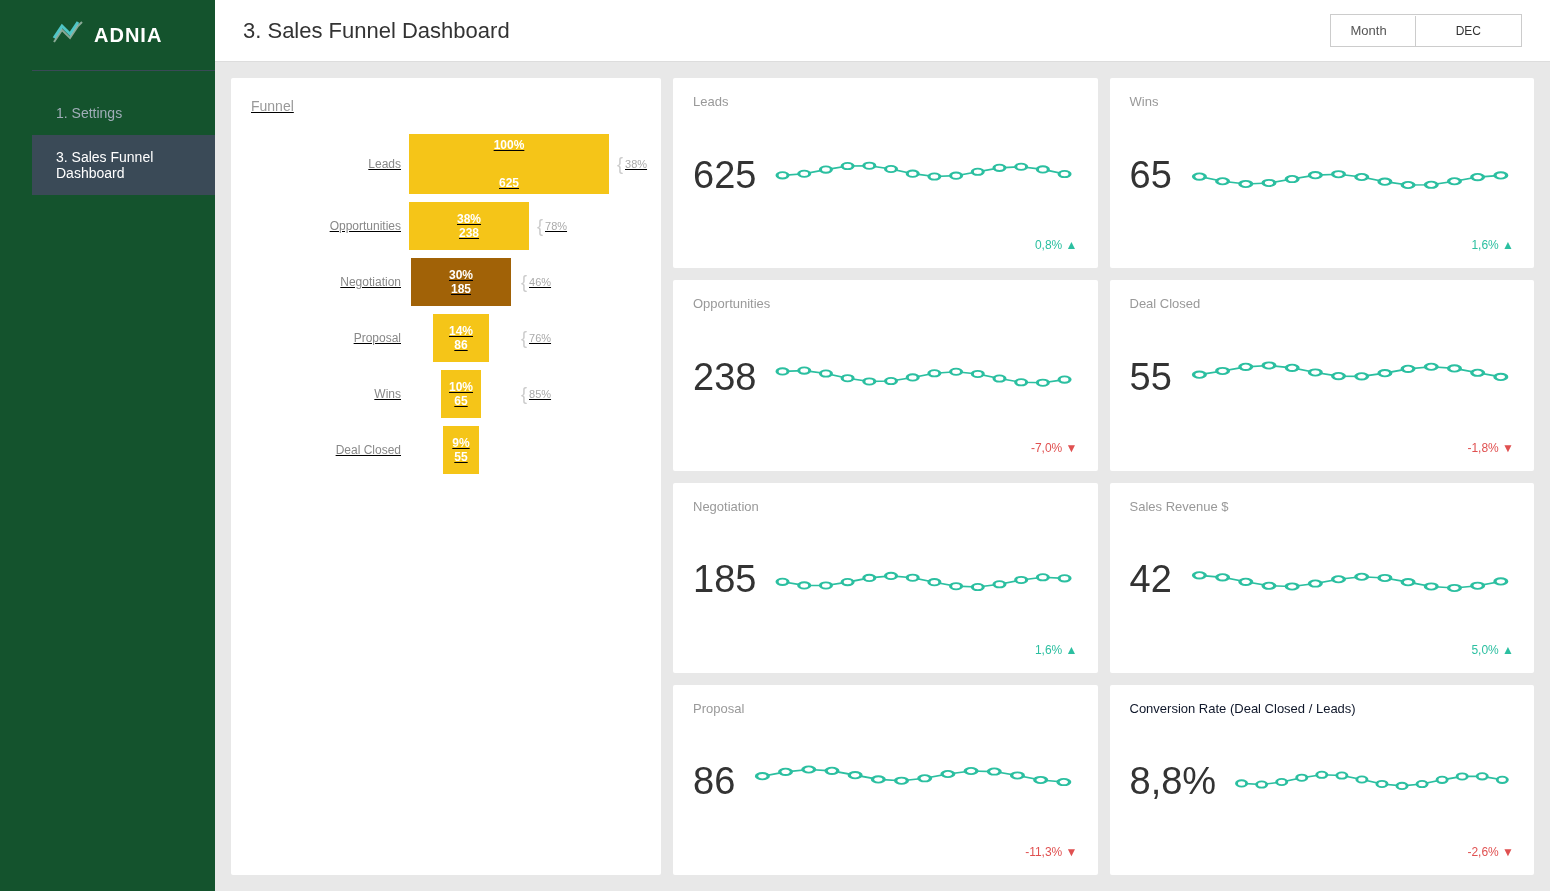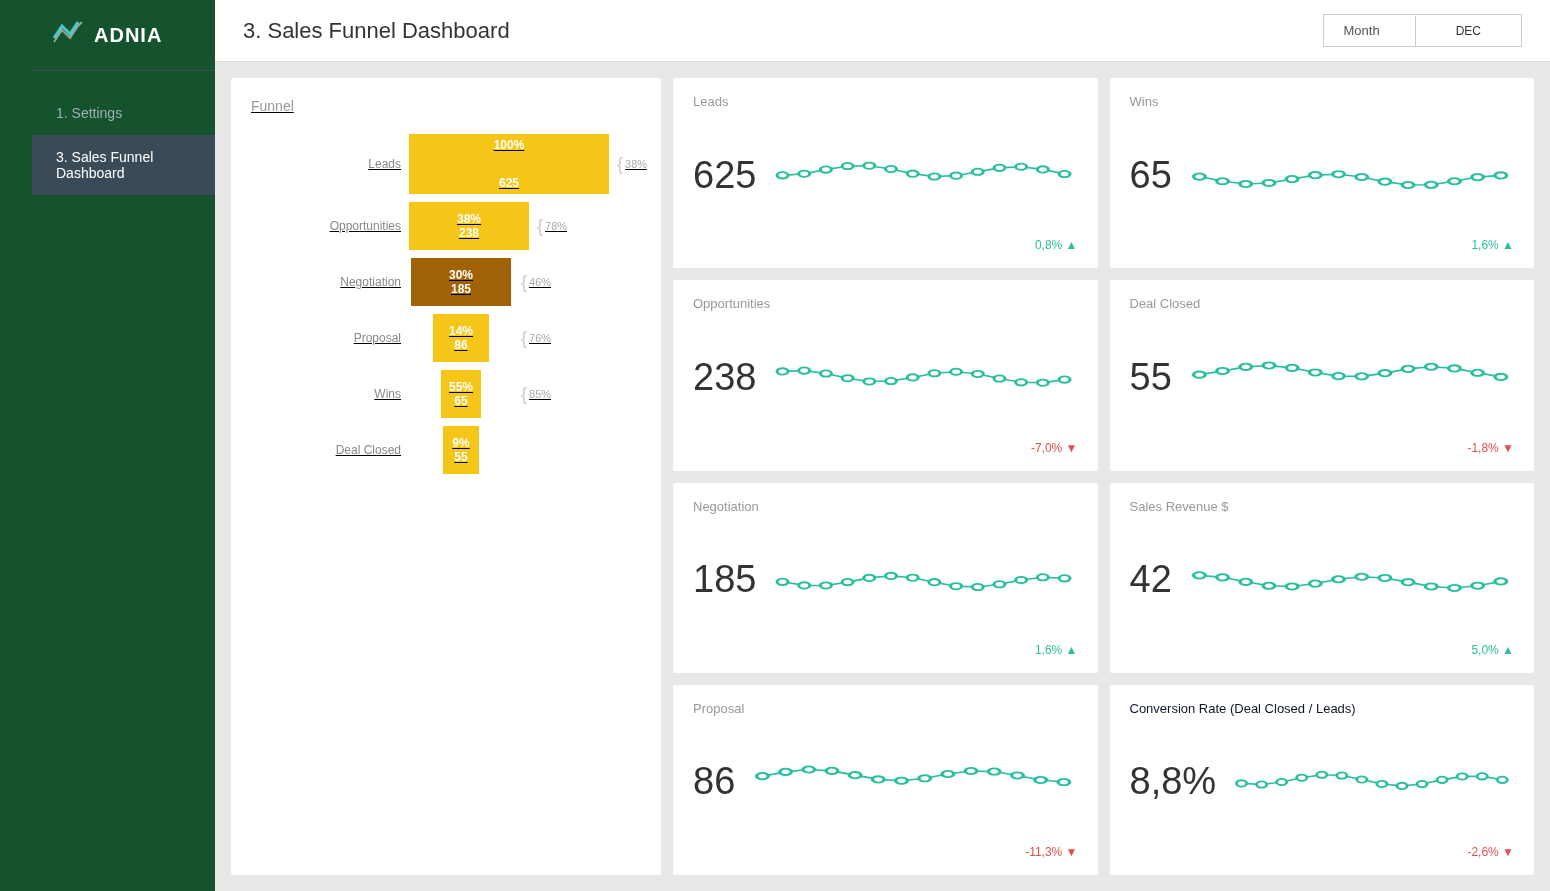--- a/index.html
+++ b/index.html
@@ -70,21 +70,21 @@
       flex-shrink: 0;
     }
     .header-title {
       font-size: 22px;
       font-weight: 400;
       color: #333;
     }
     .header-controls {
       display: flex;
       align-items: center;
-      gap: 15px;
+      gap: 8px;
       border: 1px solid #ccc;
     }
     .header-month {
       padding: 8px 20px;
       background: white;
       color: #555;
       font-size: 13px;
       cursor: pointer;
     }
     .header-dec {
@@ -248,21 +248,21 @@
     <div style="display:flex;align-items:center;gap:2px;">
       <span style="font-size:18px;color:#ccc;line-height:1;">{</span>
       <span style="font-size:11px;color:#aaa;">76%</span>
     </div>
             </div>
   </div>
           <div style="display: flex; align-items: center; gap: 8px; margin-bottom: 2px;">
     <div style="width:90px;text-align:right;font-size:12px;color:#888;flex-shrink:0;">Wins</div>
     <div style="width:200px;display:flex;justify-content:center;">
       <div style="width:40px;background:#f5c518;display:flex;flex-direction:column;align-items:center;justify-content:center;min-height:48px;padding:4px 0;">
-        <span style="color:white;font-size:12px;font-weight:600;">55%</span>
+        <span style="color:white;font-size:12px;font-weight:600;">10%</span>
         <span style="color:white;font-size:12px;font-weight:600;">65</span>
       </div>
     </div>
     <div style="width:60px;flex-shrink:0;">
     <div style="display:flex;align-items:center;gap:2px;">
       <span style="font-size:18px;color:#ccc;line-height:1;">{</span>
       <span style="font-size:11px;color:#aaa;">85%</span>
     </div>
             </div>
   </div>

